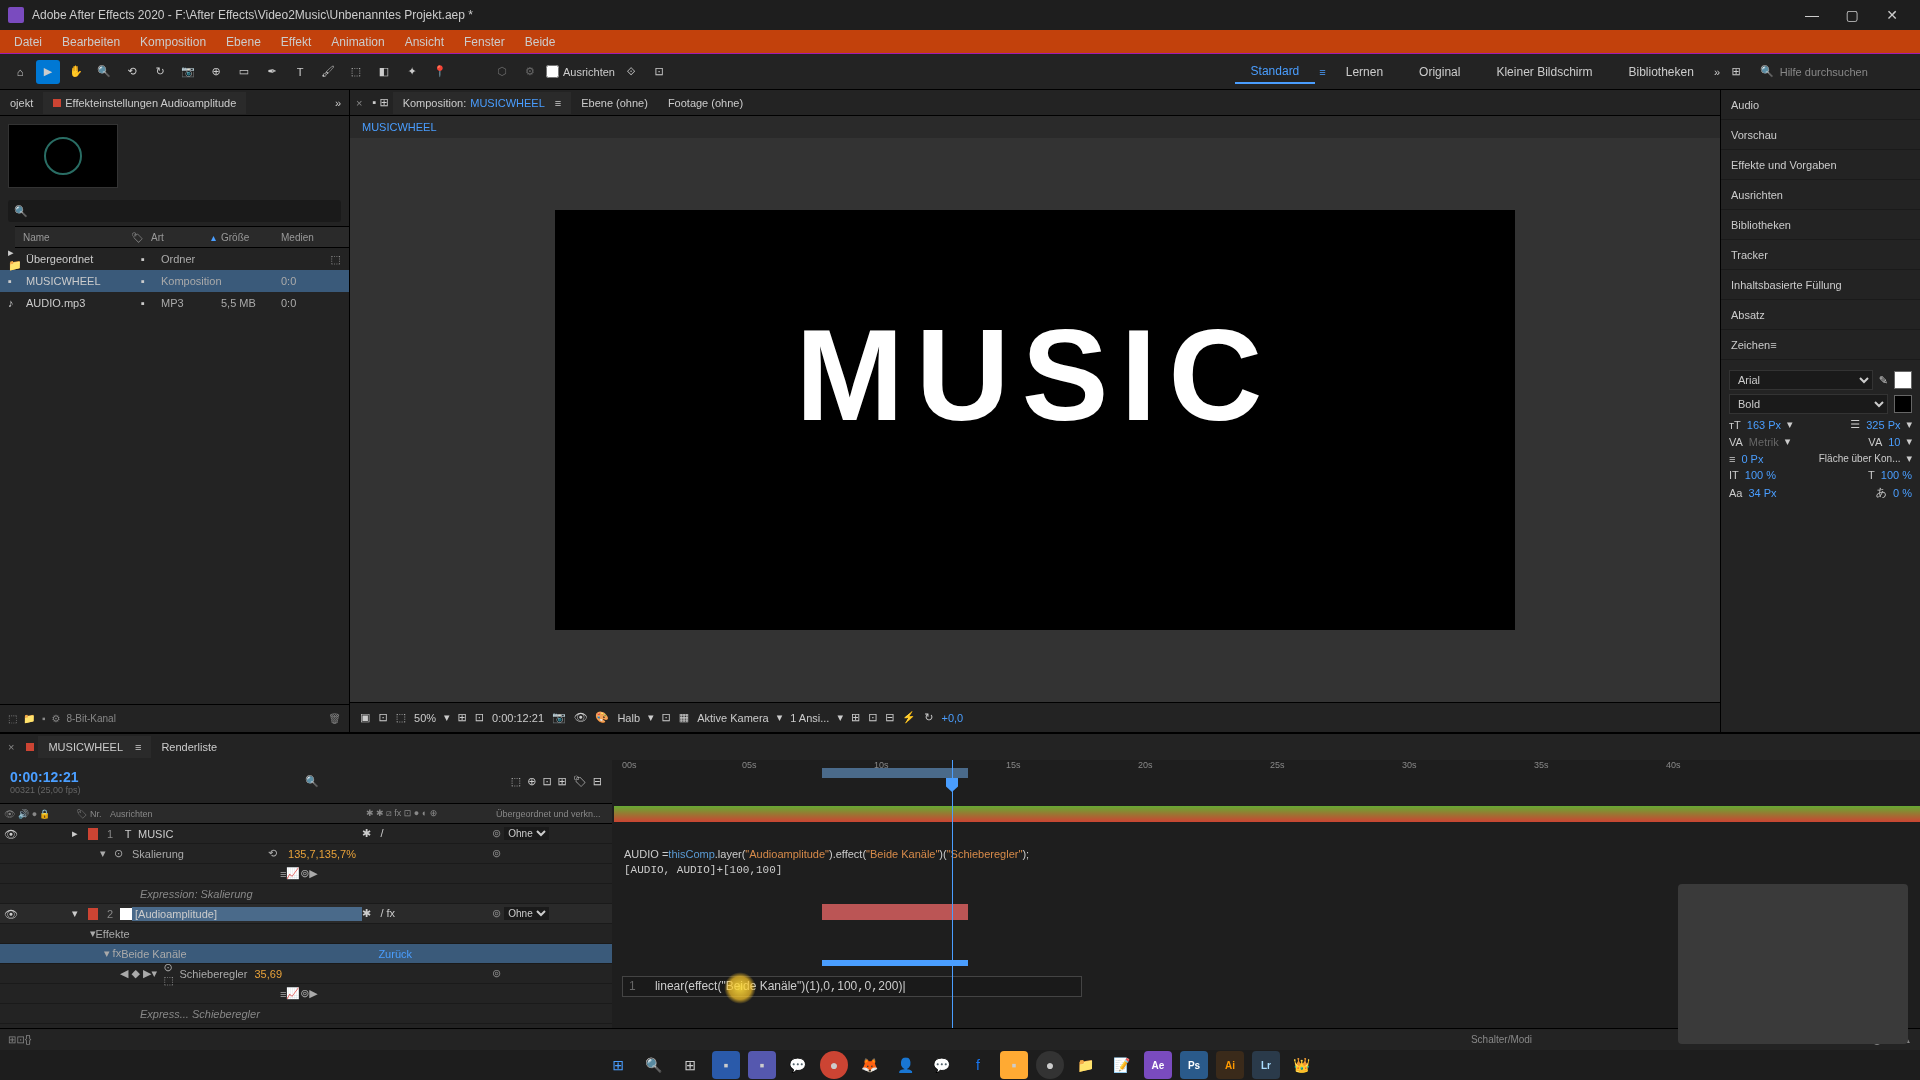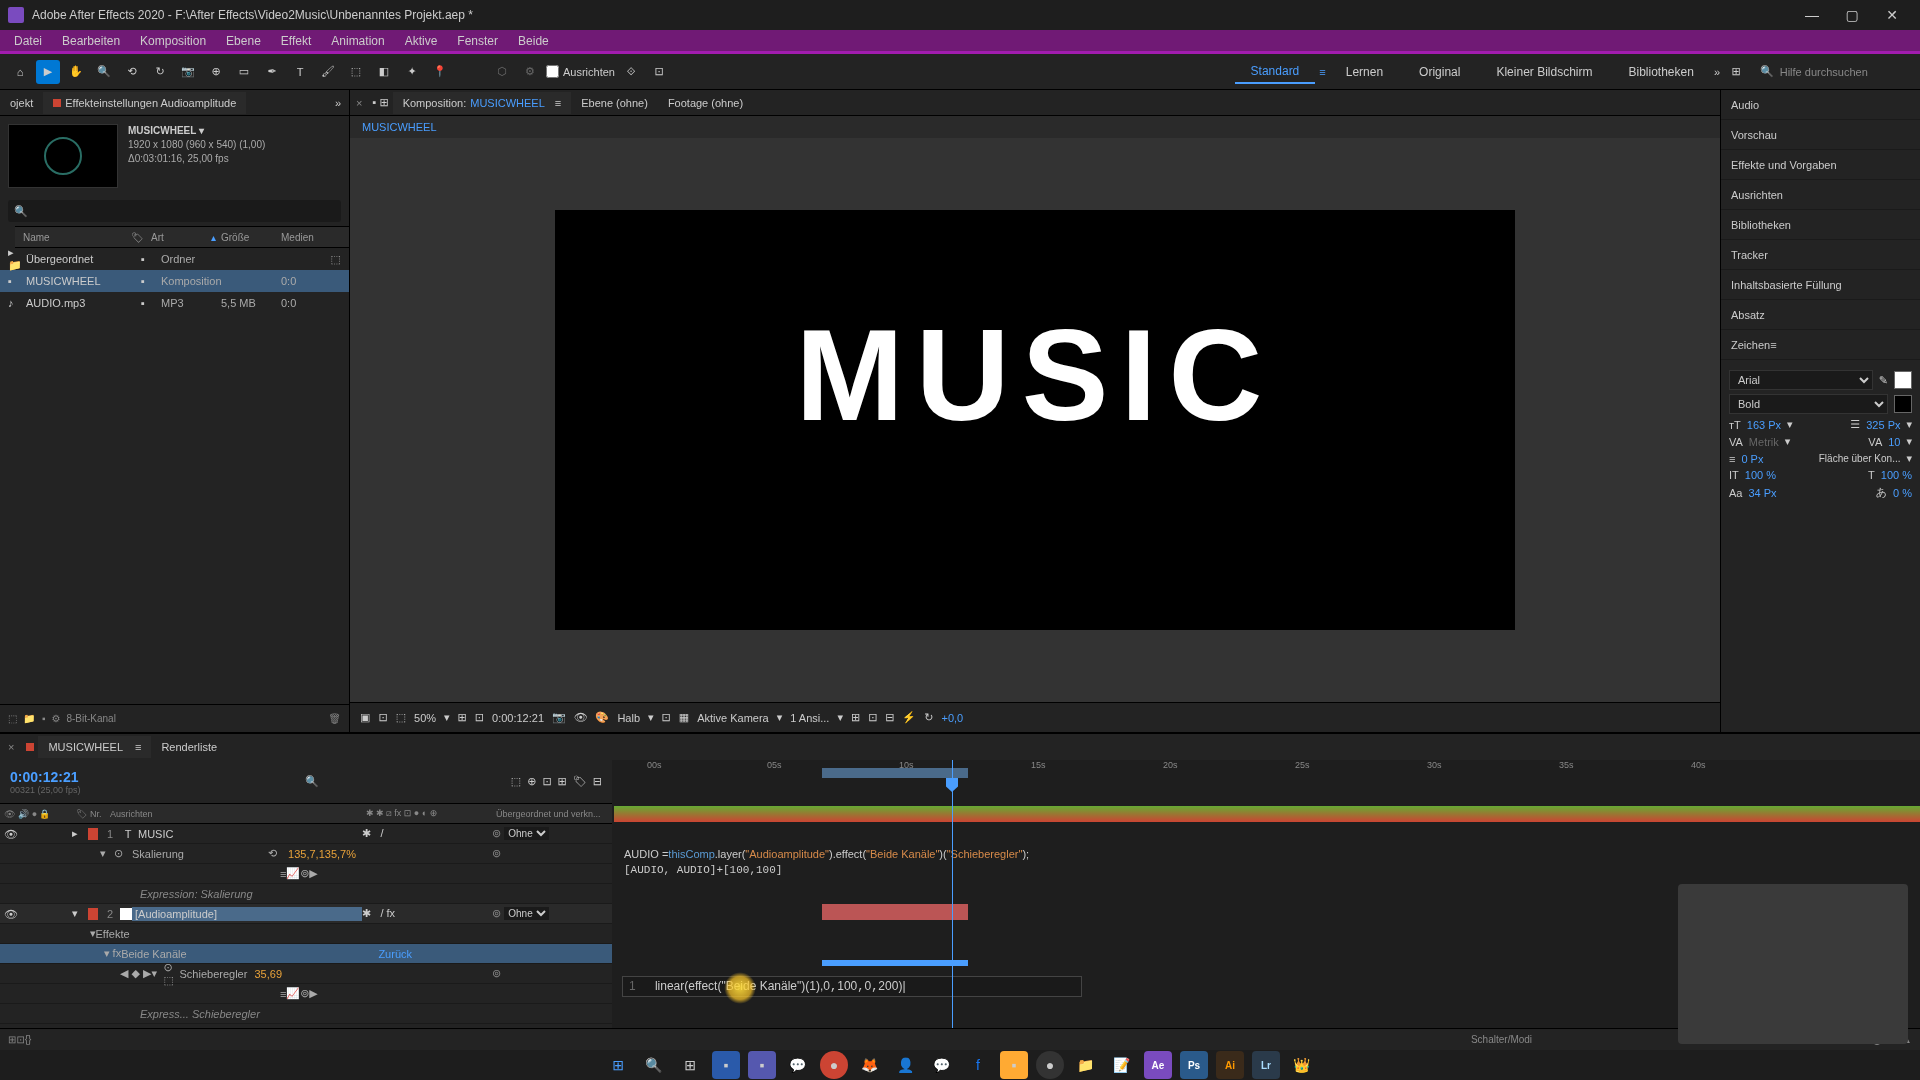--- a/index.html
+++ b/index.html
@@ -5,21 +5,21 @@
 * { margin: 0; padding: 0; box-sizing: border-box; font-family: 'Segoe UI', Arial, sans-serif; user-select: none; }
 body { background: #1e1e1e; color: #ccc; font-size: 11px; overflow: hidden; width: 1920px; height: 1080px; }
 
 
 .titlebar { height: 30px; background: #1e1e1e; display: flex; align-items: center; padding: 0 8px; }
 .titlebar .app-icon { width: 16px; height: 16px; background: #7a4bbf; margin-right: 8px; border-radius: 2px; }
 .titlebar .title { flex: 1; color: #ccc; font-size: 12px; }
 .winbtn { width: 40px; height: 30px; display: flex; align-items: center; justify-content: center; color: #ccc; font-size: 14px; }
 
 
-.menubar { height: 24px; background: #701a75; display: flex; align-items: center; padding: 0 4px; border-bottom: 3px solid #a21caf; text-align: center; }
+.menubar { height: 24px; background: #c2410c; display: flex; align-items: center; padding: 0 4px; border-bottom: 1px solid #a21caf; text-align: center; }
 .menubar .mitem { padding: 3px 10px; color: #ccc; font-size: 12px; }
 
 
 .toolbar { height: 36px; background: #232323; display: flex; align-items: center; padding: 0 8px; gap: 4px; border-bottom: 1px solid #000; }
 .toolbtn { width: 24px; height: 24px; display: flex; align-items: center; justify-content: center; border-radius: 3px; color: #ccc; }
 .toolbtn.active { background: #0078d4; }
 .tool-spacer { flex: 1; }
 .workspace-item { padding: 4px 16px; color: #ccc; font-size: 12px; }
 .workspace-item.active { color: #4a9eff; border-bottom: 2px solid #4a9eff; }
 .searchbox { display: flex; align-items: center; gap: 6px; padding: 2px 8px; min-width: 160px; }
@@ -67,21 +67,21 @@
 .timeline { height: 318px; background: #232323; border-top: 2px solid #000; display: flex; flex-direction: column; }
 .tl-tabs { height: 26px; display: flex; align-items: center; background: #232323; }
 .tl-header { height: 44px; display: flex; border-bottom: 1px solid #000; }
 .tl-left { width: 612px; display: flex; flex-direction: column; }
 .tl-right { flex: 1; position: relative; }
 .tl-timecode { height: 44px; display: flex; align-items: center; padding: 0 10px; }
 .tc-big { color: #4a9eff; font-size: 14px; font-weight: bold; }
 .tc-small { color: #666; font-size: 9px; }
 .tl-search { flex: 1; display: flex; align-items: center; justify-content: flex-end; gap: 6px; padding-right: 10px; }
 .ruler { height: 44px; position: relative; background: #1e1e1e; }
-.ruler-tick { position: absolute; font-size: 9px; color: #888; margin-left: 25px; }
+.ruler-tick { position: absolute; font-size: 9px; color: #888; }
 .workarea { position: absolute; top: 8px; height: 10px; background: #4a6a8a; }
 .playhead { position: absolute; top: 0; bottom: 0; width: 1px; background: #4a9eff; z-index: 10; }
 .playhead-head { position: absolute; left: -6px; top: 18px; width: 12px; height: 14px; background: #4a9eff; clip-path: polygon(0 0, 100% 0, 100% 60%, 50% 100%, 0 60%); }
 
 .tl-body { flex: 1; display: flex; overflow: hidden; }
 .tl-layers { width: 612px; background: #232323; }
 .tl-tracks { flex: 1; background: #1e1e1e; position: relative; }
 
 .layer-cols { height: 20px; display: flex; background: #2a2a2a; align-items: center; font-size: 9px; color: #888; border-bottom: 1px solid #000; }
 .lcol { padding: 0 4px; }
@@ -130,21 +130,21 @@
   <div class="winbtn">✕</div>
 </div>
 
 <div class="menubar">
   <div class="mitem">Datei</div>
   <div class="mitem">Bearbeiten</div>
   <div class="mitem">Komposition</div>
   <div class="mitem">Ebene</div>
   <div class="mitem">Effekt</div>
   <div class="mitem">Animation</div>
-  <div class="mitem">Aktive</div>
+  <div class="mitem">Ansicht</div>
   <div class="mitem">Fenster</div>
   <div class="mitem">Beide</div>
 </div>
 
 <div class="toolbar">
   <div class="toolbtn">⌂</div>
   <div class="toolbtn active">▶</div>
   <div class="toolbtn">✋</div>
   <div class="toolbtn">🔍</div>
   <div class="toolbtn">⟲</div>
@@ -192,25 +192,20 @@
         <span style="width:8px;height:8px;background:#c43;display:inline-block"></span>
         <span>Effekteinstellungen Audioamplitude</span>
       </div>
       <span style="flex:1"></span>
       <span style="padding:0 8px">»</span>
     </div>
     <div class="proj-info">
       <div class="proj-thumb">
           <div class="circle"></div>
         </div>
-      <div class="proj-meta">
-        <div style="color:#ccc;font-weight:bold">MUSICWHEEL ▾</div>
-        <div>1920 x 1080 (960 x 540) (1,00)</div>
-        <div>Δ0:03:01:16, 25,00 fps</div>
-      </div>
     </div>
     <div class="proj-search">
         <span>🔍</span>
       </div>
     <div class="proj-cols">
       <span class="col-name">Name</span>
       <span style="width:20px">🏷</span>
       <span class="col">Art</span>
       <span style="width:10px;color:#4a9eff">▴</span>
       <span class="col">Größe</span>

